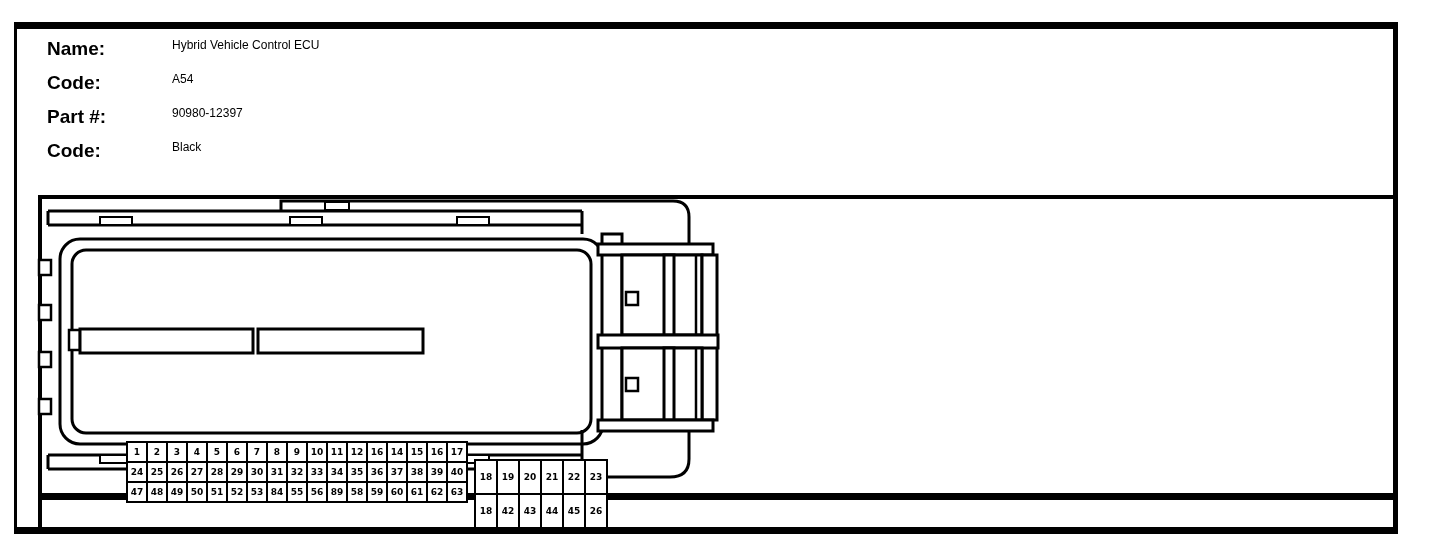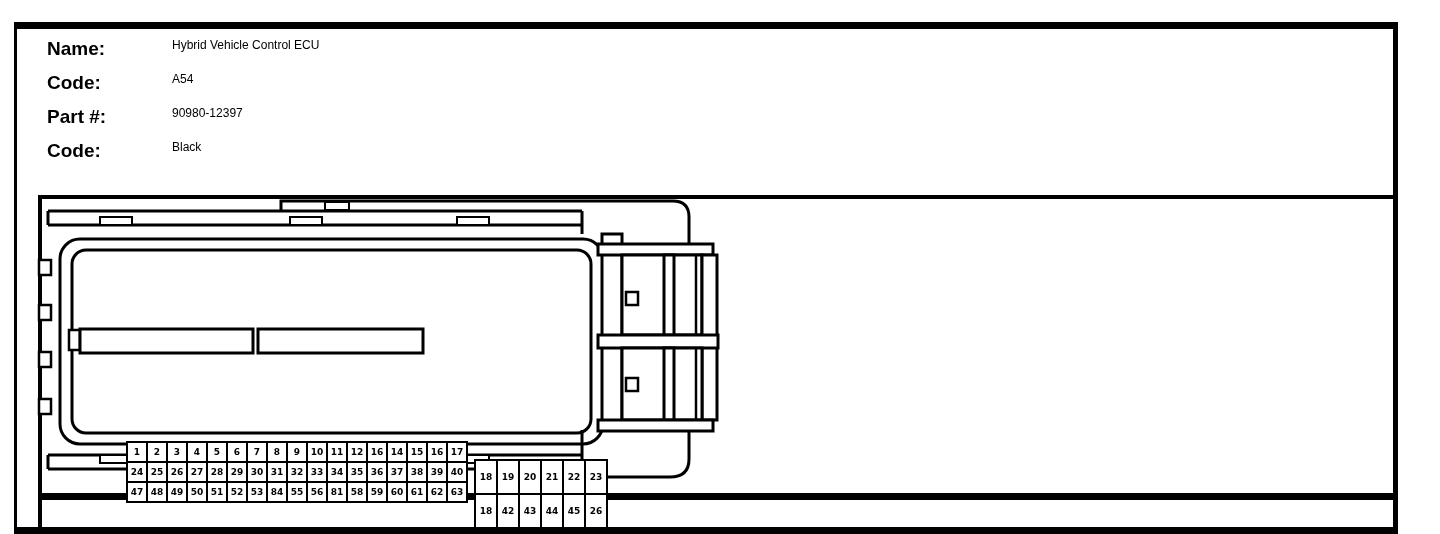--- a/index.html
+++ b/index.html
@@ -174,21 +174,21 @@
         <div class="pin-cell">47</div>
         <div class="pin-cell">48</div>
         <div class="pin-cell">49</div>
         <div class="pin-cell">50</div>
         <div class="pin-cell">51</div>
         <div class="pin-cell">52</div>
         <div class="pin-cell">53</div>
         <div class="pin-cell">84</div>
         <div class="pin-cell">55</div>
         <div class="pin-cell">56</div>
-        <div class="pin-cell">81</div>
+        <div class="pin-cell">89</div>
         <div class="pin-cell">58</div>
         <div class="pin-cell">59</div>
         <div class="pin-cell">60</div>
         <div class="pin-cell">61</div>
         <div class="pin-cell">62</div>
         <div class="pin-cell">63</div>
       </div>
     <div class="pin-block block-6  tr">
         <div class="pin-cell">18</div>
         <div class="pin-cell">19</div>

